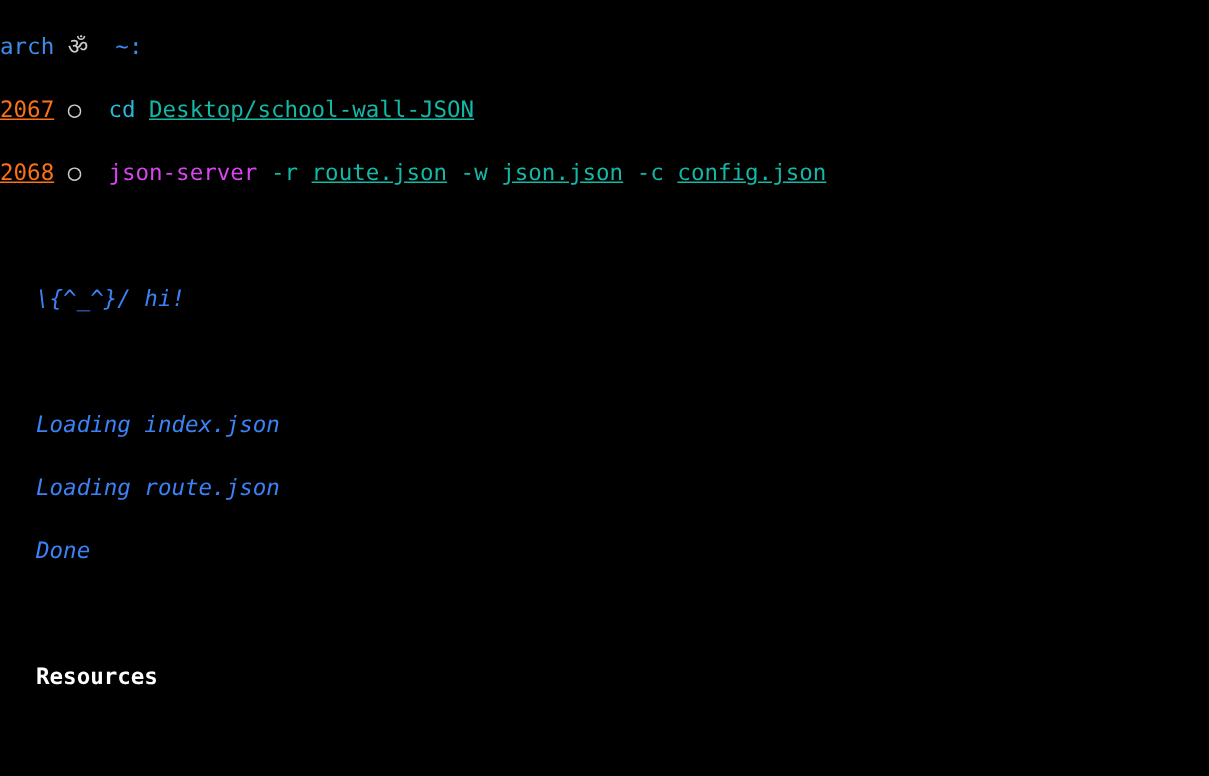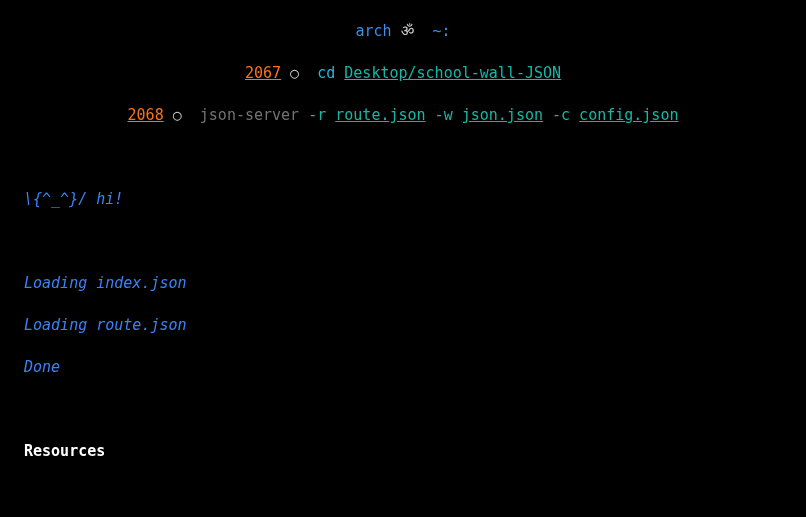--- a/index.html
+++ b/index.html
@@ -13,26 +13,26 @@
     width: 806px;
     height: 517px;
     overflow: hidden;
   }
   .term { white-space: pre; }
   .host { color: #3b8eea; }
   .hist { color: #f97316; text-decoration: underline; }
   .symbol { color: #cccccc; }
   .path { color: #3b8eea; }
   .cmd { color: #29b8db; }
-  .cmd-green { color: #737373; margin-top: 45px; }
+  .cmd-green { color: #d946ef; margin-top: 45px; }
   .arg { color: #14b8a6; }
   .underline { text-decoration: underline; }
   .out { color: #3b82f6; font-style: italic; }
   .bold { font-weight: bold; color: #ffffff; }
-  .prompt-line { display: block; text-align: center; }
+  .prompt-line { display: block; }
   .gap { display: block; height: 21px; }
   .indent { padding-left: 24px; display: block; }
 </style>
 </head>
 <body>
 
 <div class="term">
 <span class="prompt-line"><span class="host">arch</span> <span class="symbol">ॐ</span>  <span class="path">~</span><span class="path">:</span></span>
 <span class="prompt-line"><span class="hist">2067</span> <span class="symbol">○</span>  <span class="cmd">cd</span> <span class="arg underline">Desktop/school-wall-JSON</span></span>
 <span class="prompt-line"><span class="hist">2068</span> <span class="symbol">○</span>  <span class="cmd-green">json-server</span><span class="arg"> -r </span><span class="arg underline">route.json</span><span class="arg"> -w </span><span class="arg underline">json.json</span><span class="arg"> -c </span><span class="arg underline">config.json</span></span>

